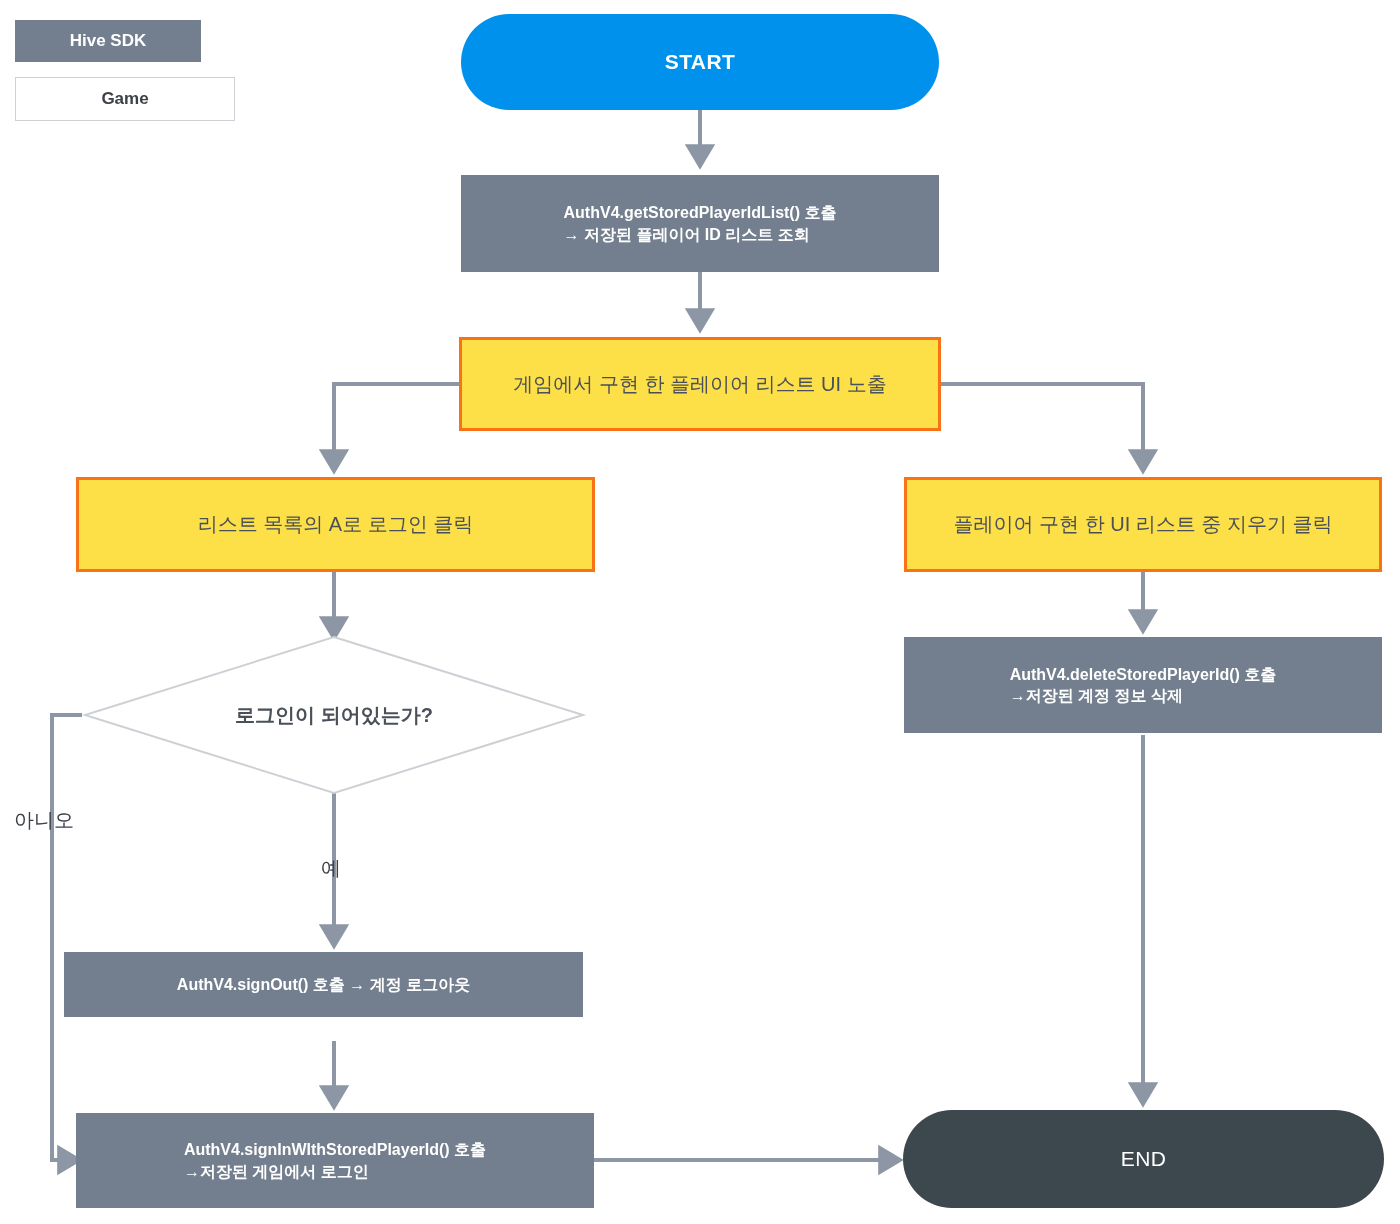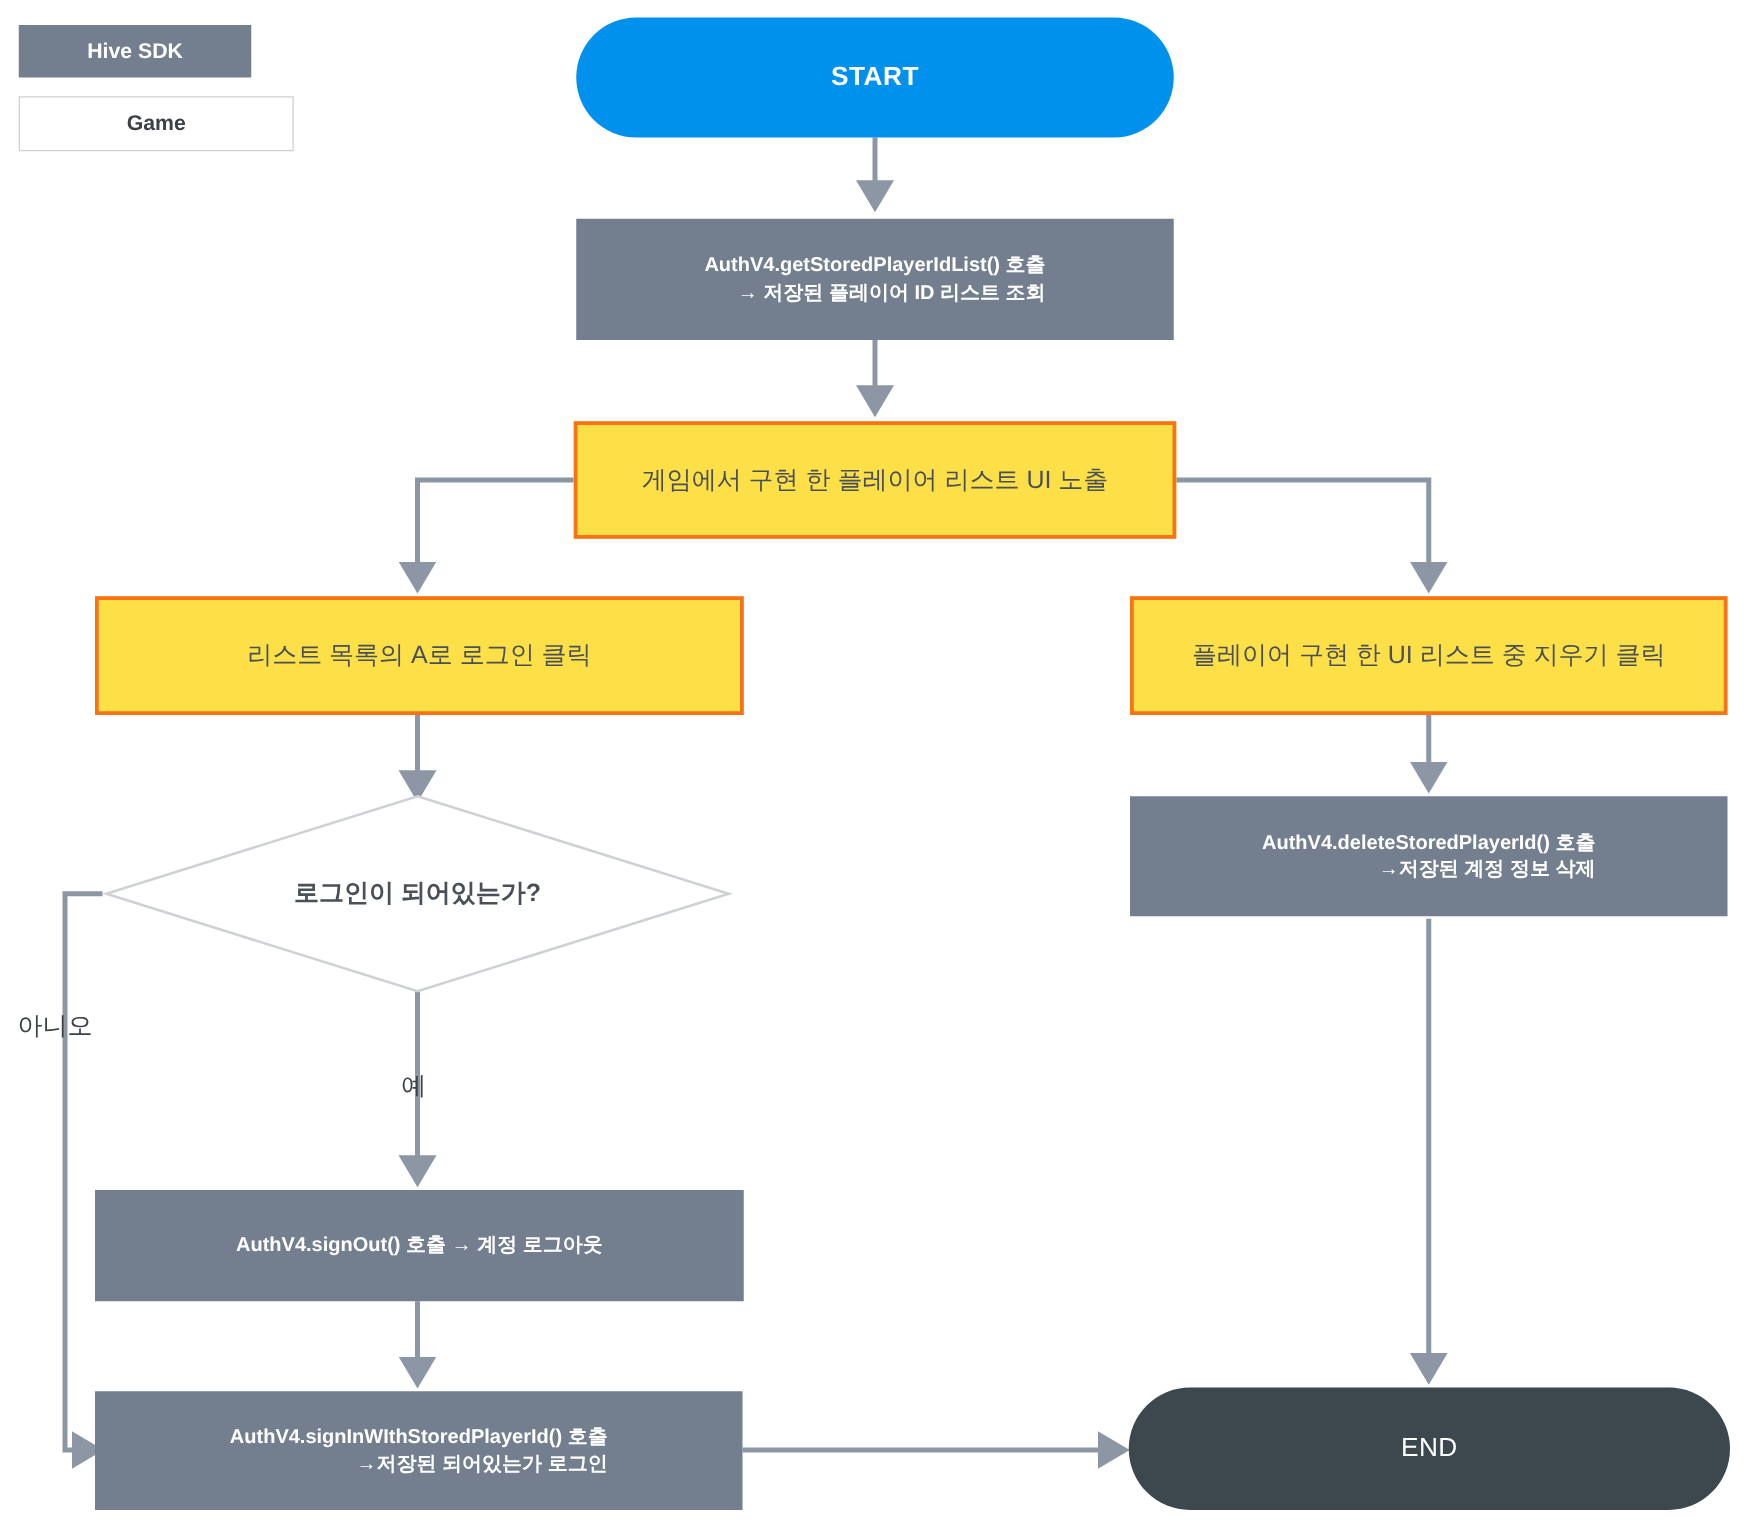--- a/index.html
+++ b/index.html
@@ -22,21 +22,21 @@
     width: 1400px; height: 1224px;
     pointer-events: none;
   }
 
   
   .node {
     position: absolute;
     display: flex;
     align-items: center;
     justify-content: center;
-    text-align: right;
+    text-align: left;
     line-height: 1.32;
     padding: 4px 10px;
     white-space: pre-line;
   }
 
   
   .node.start {
     background: #0091ec;
     color: #ffffff;
     border-radius: 60px;
@@ -172,27 +172,27 @@
   </div>
 
   <div class="node game" style="left:904px; top:477px; width:478px; height:95px;">
     <span>플레이어 구현 한 UI 리스트 중 지우기 클릭</span>
   </div>
 
   <div class="node decision" style="left:130px; top:680px; width:408px; height:70px;">
     <span>로그인이 되어있는가?</span>
   </div>
 
-  <div class="node sdk" style="left:76px; top:952px; width:519px; height:89px;">
+  <div class="node sdk" style="left:64px; top:952px; width:519px; height:65px;">
     <span>AuthV4.signOut() 호출 → 계정 로그아웃</span>
   </div>
 
   <div class="node sdk" style="left:76px; top:1113px; width:518px; height:95px;">
     <span>AuthV4.signInWIthStoredPlayerId() 호출
-→저장된 되어있는가 로그인</span>
+→저장된 게임에서 로그인</span>
   </div>
 
   <div class="node sdk" style="left:904px; top:637px; width:478px; height:96px;">
     <span>AuthV4.deleteStoredPlayerId() 호출
 →저장된 계정 정보 삭제</span>
   </div>
 
   <div class="node end" style="left:903px; top:1110px; width:481px; height:98px;">
     <span>END</span>
   </div>

